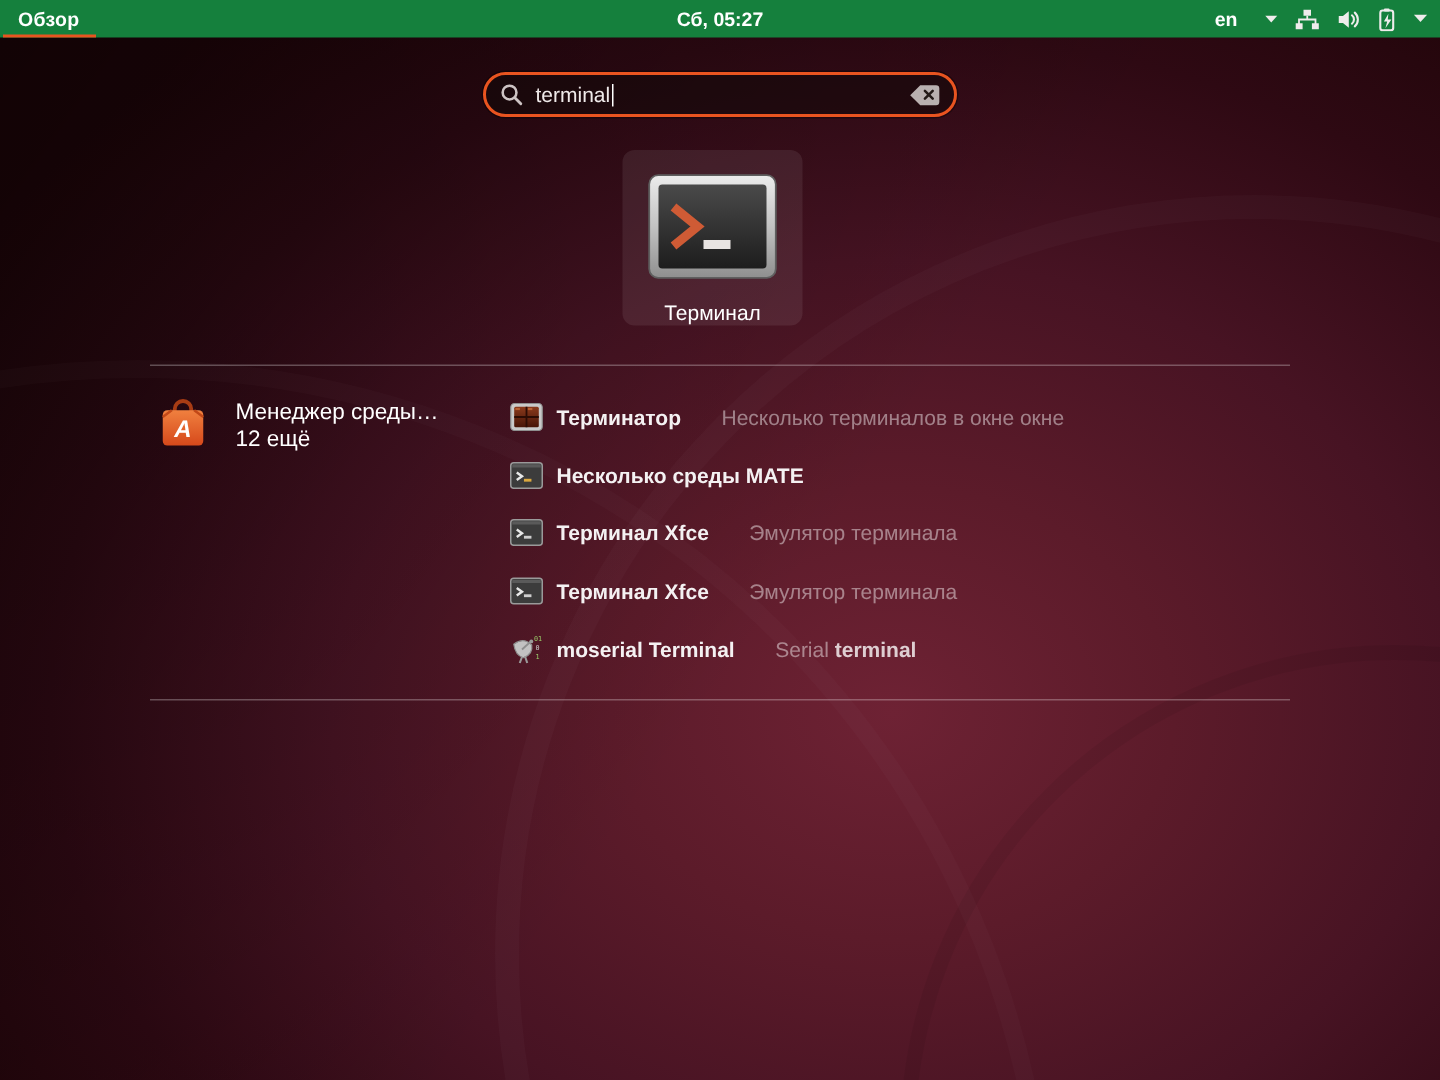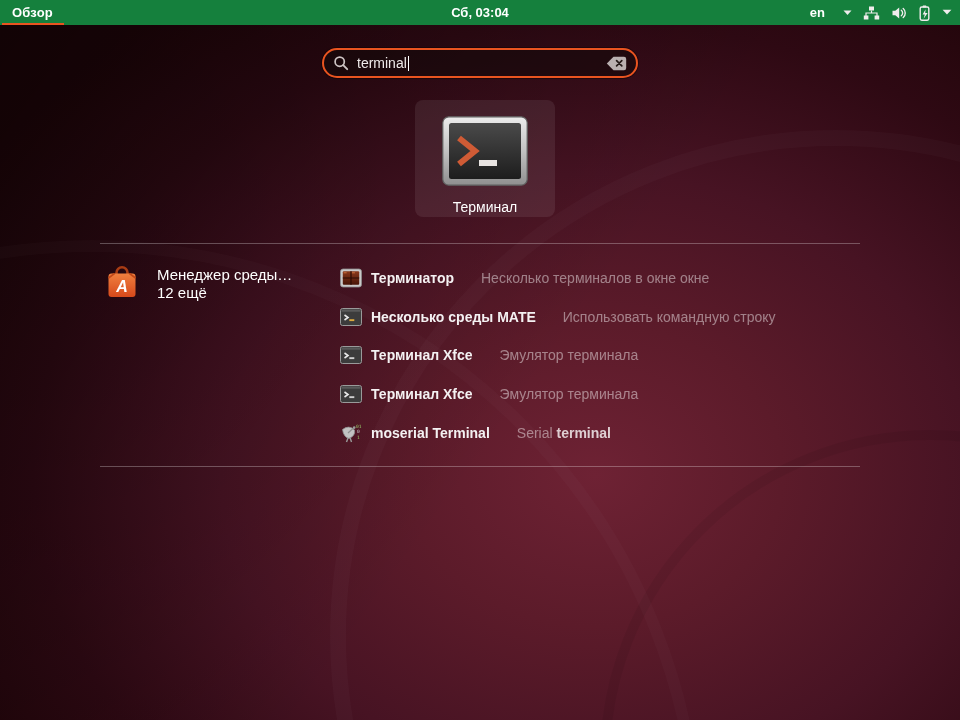--- a/index.html
+++ b/index.html
@@ -47,21 +47,21 @@
     position:absolute;left:322px;top:48px;width:316px;height:30px;box-sizing:border-box;
     border:2px solid #E95420;border-radius:15px;background:rgba(18,10,9,0.55);
     display:flex;align-items:center;padding:0 9px;z-index:4;cursor:text;
     box-shadow:0 0 0 1px rgba(0,0,0,0.35);
   }
   .search-text{flex:1;margin-left:8px;font-size:14px;color:#efe9e9;white-space:pre;}
   .caret-bar{display:inline-block;width:1px;height:15px;background:#fff;vertical-align:-3px;margin-left:1px;}
 
   
   .app-tile{
-    position:absolute;left:415px;top:100px;width:140px;height:117px;
+    position:absolute;left:415px;top:100px;width:120px;height:117px;
     background:rgba(255,255,255,0.08);border-radius:8px;
     display:flex;flex-direction:column;align-items:center;z-index:3;cursor:pointer;
   }
   .app-tile .big-icon{margin-top:16px;}
   .app-tile .tile-label{margin-top:9px;font-size:14px;color:#fff;}
 
   
   .divider{position:absolute;left:100px;width:760px;height:1px;background:rgba(255,255,255,0.28);z-index:3;}
   .divider.d1{top:243px;}
   .divider.d2{top:466px;}
@@ -85,21 +85,21 @@
 <div class="wallpaper">
   <div class="arc arc1"></div>
   <div class="arc arc2"></div>
   <div class="arc arc3"></div>
 </div>
 
 <div class="topbar">
   <div class="activities">Обзор</div>
   <div class="activities-underline" style="background:#E95420;"></div>
 
-  <div class="clock">Сб, 03:04</div>
+  <div class="clock">Сб, 05:27</div>
 
   <div class="status">
     <div class="kbd">
       <span>en</span>
       <span class="sicon">
         <svg width="9" height="6" viewBox="0 0 9 6">
             <path d="M0.5 0.5 L4.5 5 L8.5 0.5 Z" fill="#efecec"></path>
           </svg>
       </span>
     </div>
@@ -222,21 +222,20 @@
   <div class="row">
     <span class="row-icon">
       <svg width="24" height="24" viewBox="0 0 24 24">
         <rect x="1.5" y="3.5" width="21" height="17" rx="2" fill="#3c3c3c" stroke="#9a9a9a" stroke-width="1"></rect>
         <rect x="2.5" y="4.5" width="19" height="2.2" fill="#5a5a5a"></rect>
         <path d="M5.5 10 L9 12.5 L5.5 15" fill="none" stroke="#e8e8e8" stroke-width="1.6"></path>
         <rect x="10.3" y="14.2" width="5" height="1.9" fill="#dba83f"></rect>
       </svg>
     </span>
     <span class="row-title">Несколько среды MATE</span>
-    <span class="row-desc"><span>Использовать командную строку</span></span>
   </div>
 
   <div class="row">
     <span class="row-icon">
       <svg width="24" height="24" viewBox="0 0 24 24">
         <rect x="1.5" y="3.5" width="21" height="17" rx="2" fill="#3c3c3c" stroke="#9a9a9a" stroke-width="1"></rect>
         <rect x="2.5" y="4.5" width="19" height="2.2" fill="#5a5a5a"></rect>
         <path d="M5.5 10 L9 12.5 L5.5 15" fill="none" stroke="#e8e8e8" stroke-width="1.6"></path>
         <rect x="10.3" y="14.2" width="5" height="1.9" fill="#cfcfcf"></rect>
       </svg>

